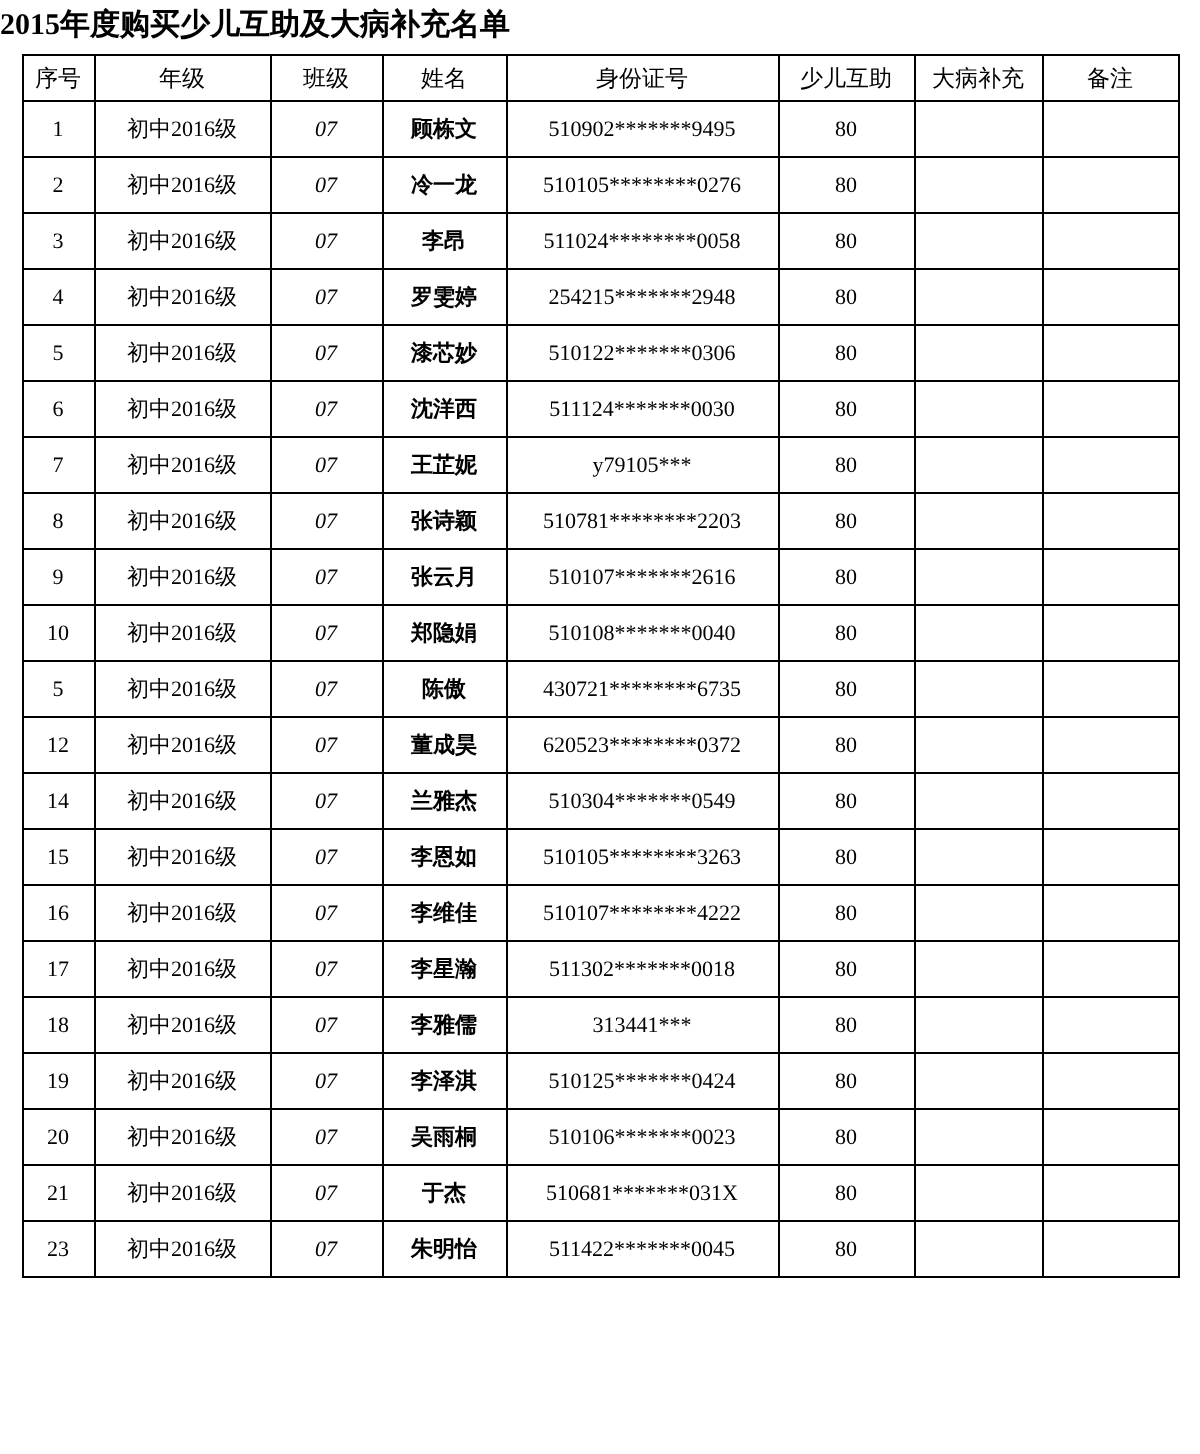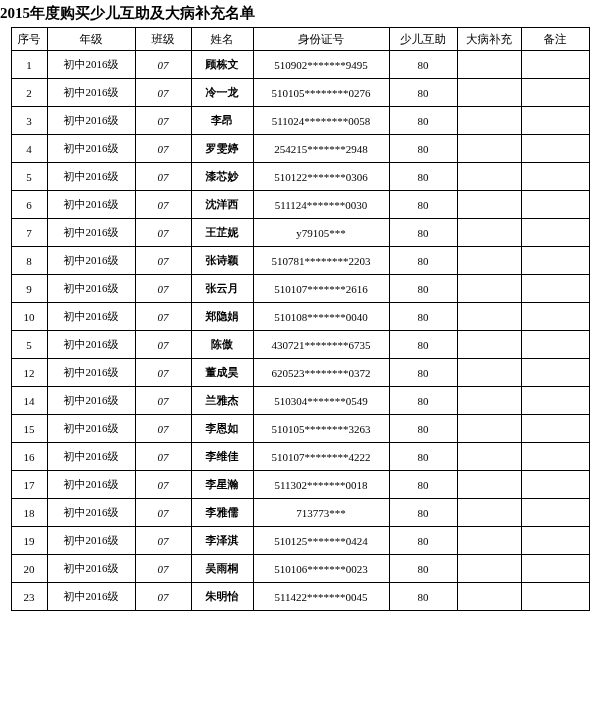--- a/index.html
+++ b/index.html
@@ -258,41 +258,51 @@
         <td class="id">511302*******0018</td>
         <td class="child">80</td>
         <td class="major"></td>
         <td class="remark"></td>
       </tr>
       <tr>
         <td class="seq">18</td>
         <td class="grade">初中2016级</td>
         <td class="class">07</td>
         <td class="name">李雅儒</td>
-        <td class="id">713773***</td>
+        <td class="id">313441***</td>
         <td class="child">80</td>
         <td class="major"></td>
         <td class="remark"></td>
       </tr>
       <tr>
         <td class="seq">19</td>
         <td class="grade">初中2016级</td>
         <td class="class">07</td>
         <td class="name">李泽淇</td>
         <td class="id">510125*******0424</td>
         <td class="child">80</td>
         <td class="major"></td>
         <td class="remark"></td>
       </tr>
       <tr>
         <td class="seq">20</td>
         <td class="grade">初中2016级</td>
         <td class="class">07</td>
         <td class="name">吴雨桐</td>
         <td class="id">510106*******0023</td>
+        <td class="child">80</td>
+        <td class="major"></td>
+        <td class="remark"></td>
+      </tr>
+      <tr>
+        <td class="seq">21</td>
+        <td class="grade">初中2016级</td>
+        <td class="class">07</td>
+        <td class="name">于杰</td>
+        <td class="id">510681*******031X</td>
         <td class="child">80</td>
         <td class="major"></td>
         <td class="remark"></td>
       </tr>
       <tr>
         <td class="seq">23</td>
         <td class="grade">初中2016级</td>
         <td class="class">07</td>
         <td class="name">朱明怡</td>
         <td class="id">511422*******0045</td>

